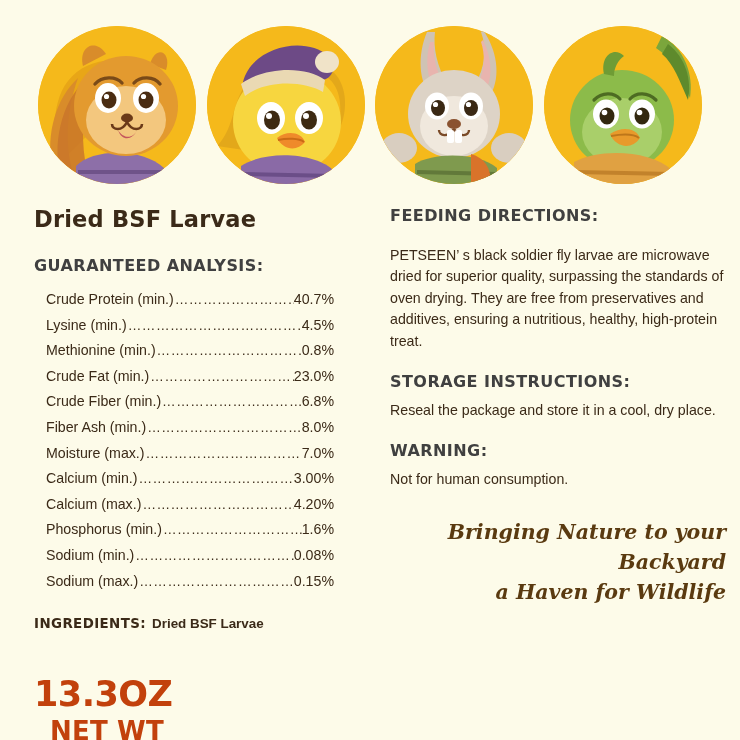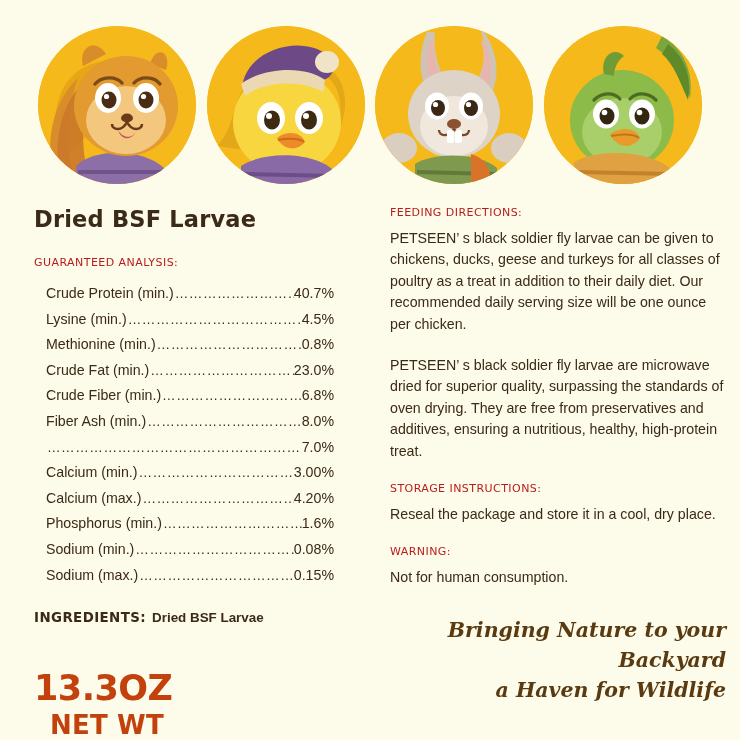--- a/index.html
+++ b/index.html
@@ -54,24 +54,24 @@
     font-family: "DejaVu Sans", sans-serif;
     font-size: 22.5px;
     font-weight: bold;
     letter-spacing: .2px;
     color: #3b2a18;
     margin: 0 0 24px 0;
   }
 
   .section-heading {
     font-family: "DejaVu Sans", sans-serif;
-    font-size: 11px;
-    font-weight: normal;
+    font-size: 16px;
+    font-weight: bold;
     letter-spacing: .45px;
-    color: #b91c1c;
+    color: #404040;
     margin: 0 0 9px 0;
   }
 
   .analysis-list {
     list-style: none;
     margin: 12px;
     padding: 0;
   }
   .analysis-row {
     font-size: 14.2px;
@@ -311,20 +311,21 @@
           <span class="nm">Crude Fiber (min.)</span>
           <span class="dots">……………………………………………………………………</span>
           <span class="vl">6.8%</span>
         </li>
         <li class="analysis-row">
           <span class="nm">Fiber Ash (min.)</span>
           <span class="dots">……………………………………………………………………</span>
           <span class="vl">8.0%</span>
         </li>
         <li class="analysis-row">
+          <span class="nm">Moisture (max.)</span>
           <span class="dots">……………………………………………………………………</span>
           <span class="vl">7.0%</span>
         </li>
         <li class="analysis-row">
           <span class="nm">Calcium (min.)</span>
           <span class="dots">……………………………………………………………………</span>
           <span class="vl">3.00%</span>
         </li>
         <li class="analysis-row">
           <span class="nm">Calcium (max.)</span>
@@ -355,21 +356,20 @@
       <div class="netwt">
         <span class="wt">13.3OZ</span>
         <span class="unit">NET WT</span>
       </div>
     </div>
 
     <div class="col-right">
 
       <div class="block">
         <div class="section-heading">FEEDING DIRECTIONS:</div>
-        <p>PETSEEN’ s black soldier fly larvae can be given to chickens, ducks, geese and turkeys for all classes of poultry as a treat in addition to their daily diet. Our recommended daily serving size will be one ounce per chicken.</p>
       </div>
 
       <div class="block">
         <p>PETSEEN’ s black soldier fly larvae are microwave dried for superior quality, surpassing the standards of oven drying. They are free from preservatives and additives, ensuring a nutritious, healthy, high-protein treat.</p>
       </div>
 
       <div class="block">
         <div class="section-heading">STORAGE INSTRUCTIONS:</div>
         <p>Reseal the package and store it in a cool, dry place.</p>
       </div>

